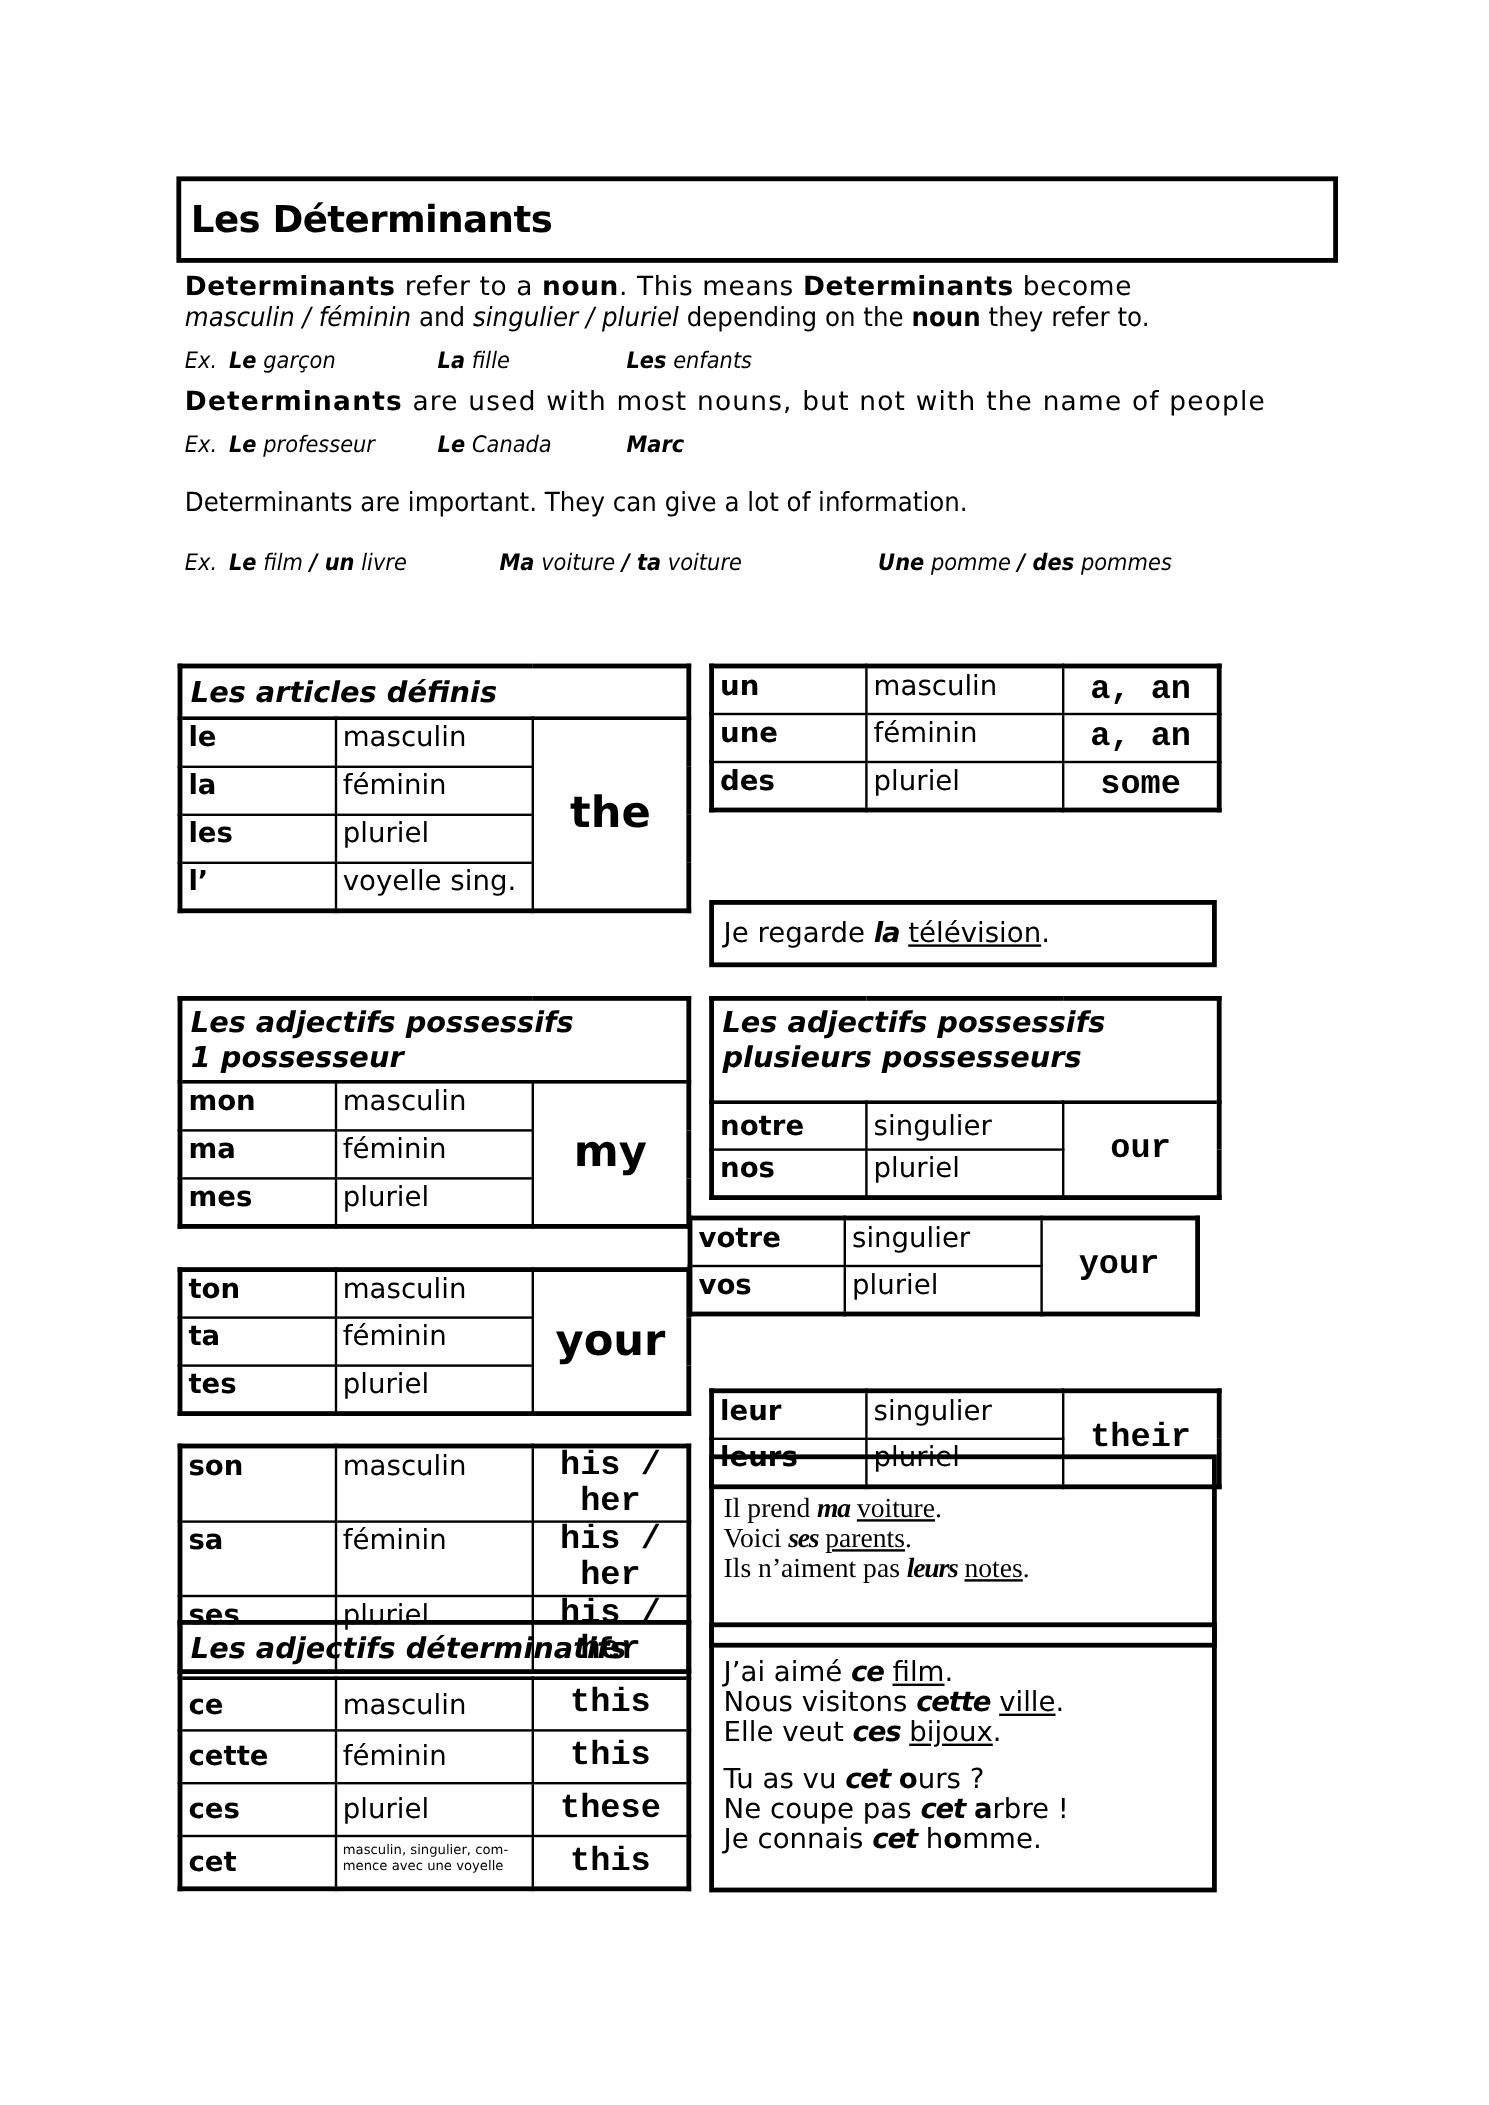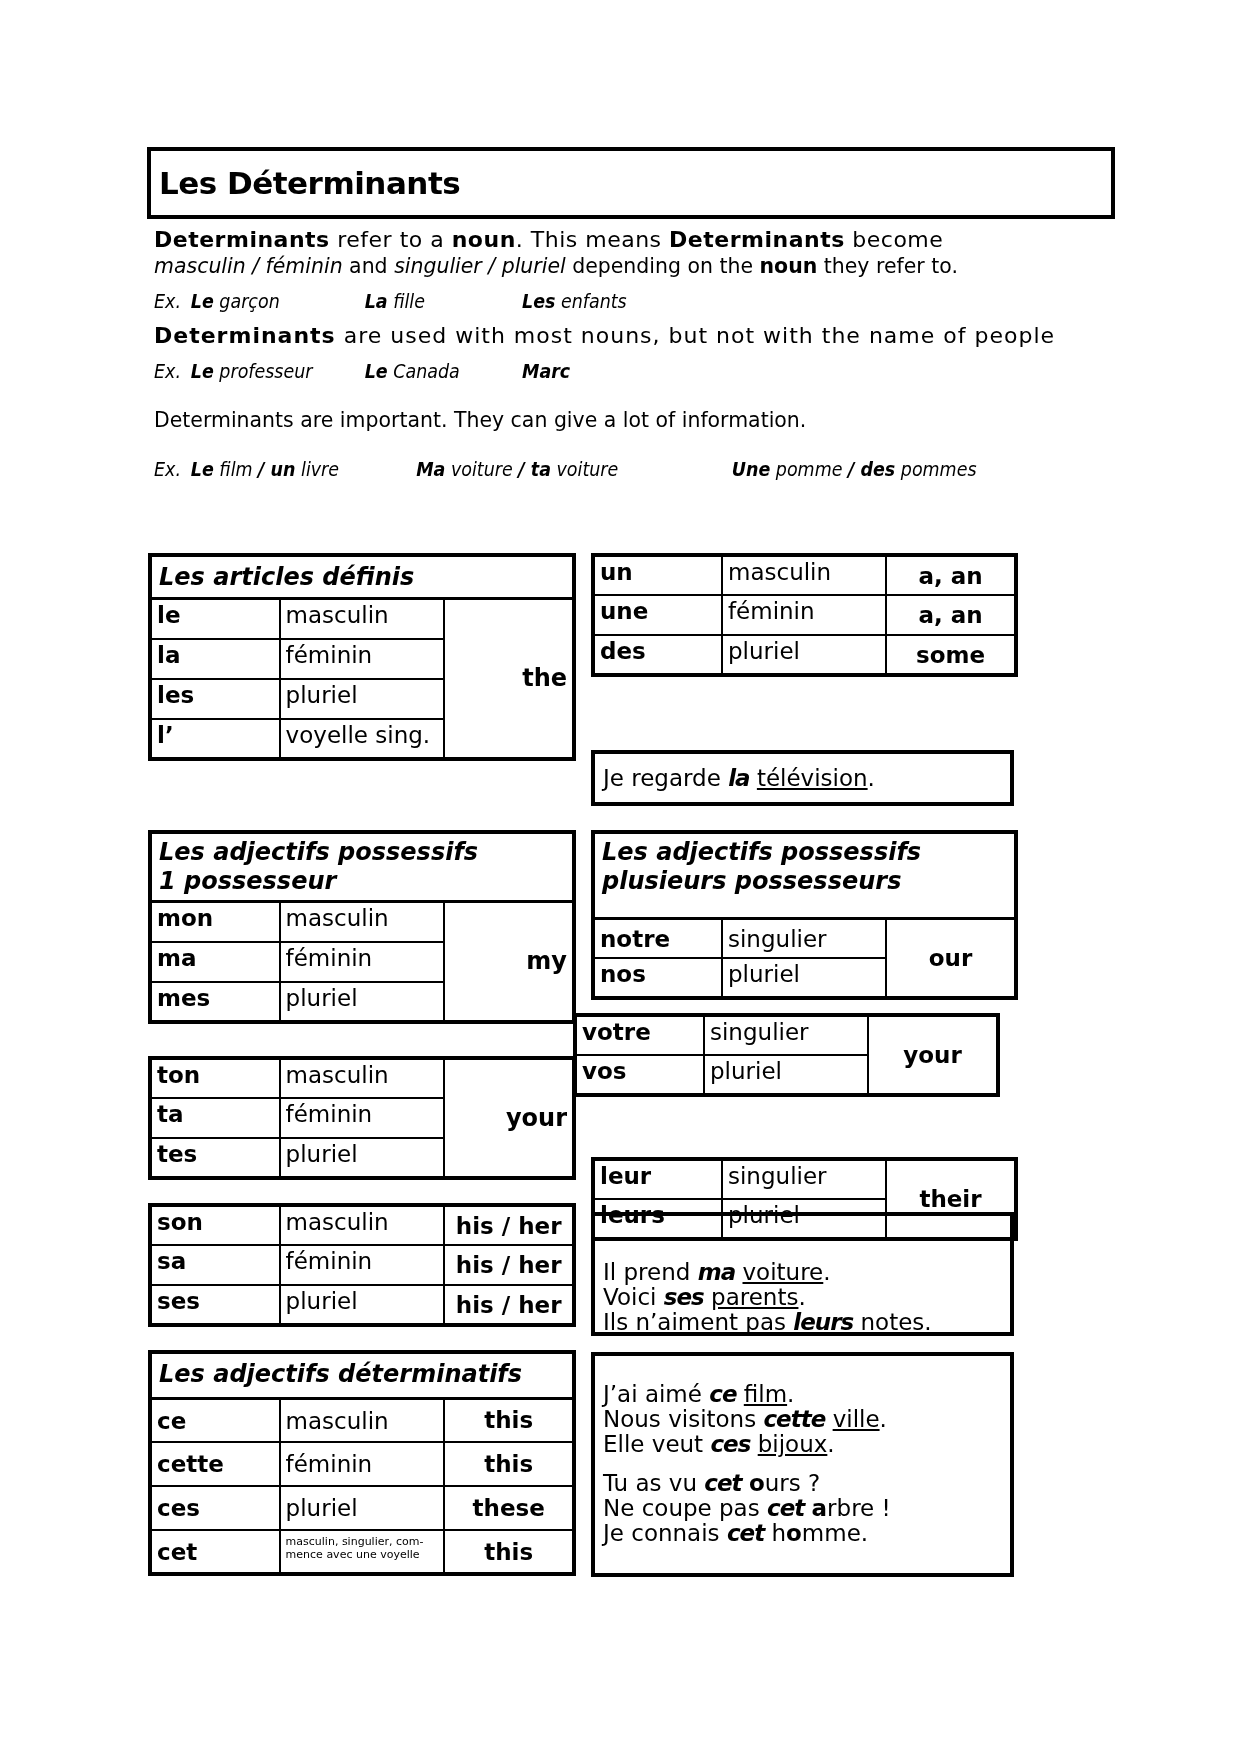--- a/index.html
+++ b/index.html
@@ -19,22 +19,22 @@
   .ex .c { position:absolute; top:0; white-space:nowrap; }
   b { font-weight:bold; }
   i { font-style:italic; }
   .bi { font-weight:bold; font-style:italic; }
 
   table.grid { position:absolute; border-collapse:collapse; border:4px solid #000; table-layout:fixed; }
   table.grid td { border:2px solid #000; padding:0 5px; vertical-align:top; font-size:23px; height:40px; box-sizing:border-box; line-height:30px; }
   table.grid td.hd { font-weight:bold; font-style:italic; font-size:24px; line-height:32px; padding:4px 7px 4px 7px; border-bottom:3px solid #000; }
   table.grid td.w { font-weight:bold; }
   table.grid td.tr { font-weight:bold; text-align:center; vertical-align:middle; }
-  table.grid td.big { font-size:24px;text-align:right; }
-  table.grid td.mid { font-size:23px; }
+  table.grid td.big { font-size:36px; }
+  table.grid td.mid { font-size:28px;font-family:Liberation Mono, monospace; }
   table.grid td.tiny { font-size:11px; line-height:13px; padding-top:4px; }
   .col1 { width:129px; } .col2 { width:164px; } .col3 { width:129px; }
   .rcol1 { width:129px; } .rcol2 { width:164px; } .rcol3 { width:130px; }
 
   .ex-box { position:absolute; border:4px solid #000; box-sizing:border-box; padding:0 8px; font-size:23px; line-height:25px; }
   .ex-box .u { text-decoration:underline;text-align:right; }
   .ex-box .bi { font-weight:bold; font-style:italic; letter-spacing:-1px; }
 </style>
 </head>
 <body>
@@ -258,21 +258,21 @@
         <td>singulier</td>
         <td class="tr mid" rowspan="2">their</td>
       </tr>
   <tr>
         <td class="w">leurs</td>
         <td>pluriel</td>
       </tr>
 </tbody>
   </table>
 
-<div class="ex-box" style="left:591px; top:1212px; width:423px; height:124px; padding-top:44px;">
+<div class="ex-box" style="left:591px; top:1212px; width:423px; height:161px; padding-top:28px;font-family:Liberation Serif, serif;">
   <div><span>Il prend </span><span class="bi">ma</span> <span class="u">voiture</span><span>.</span></div>
   <div><span>Voici </span><span class="bi">ses</span> <span class="u">parents</span><span>.</span></div>
   <div><span>Ils n’aiment pas </span><span class="bi">leurs</span> <span class="u">notes</span><span>.</span></div>
 </div>
 
 <table class="grid" style="left:148px; top:1350px; width:428px;">
   <colgroup>
       <col class="col1">
       <col class="col2">
       <col class="col3">

